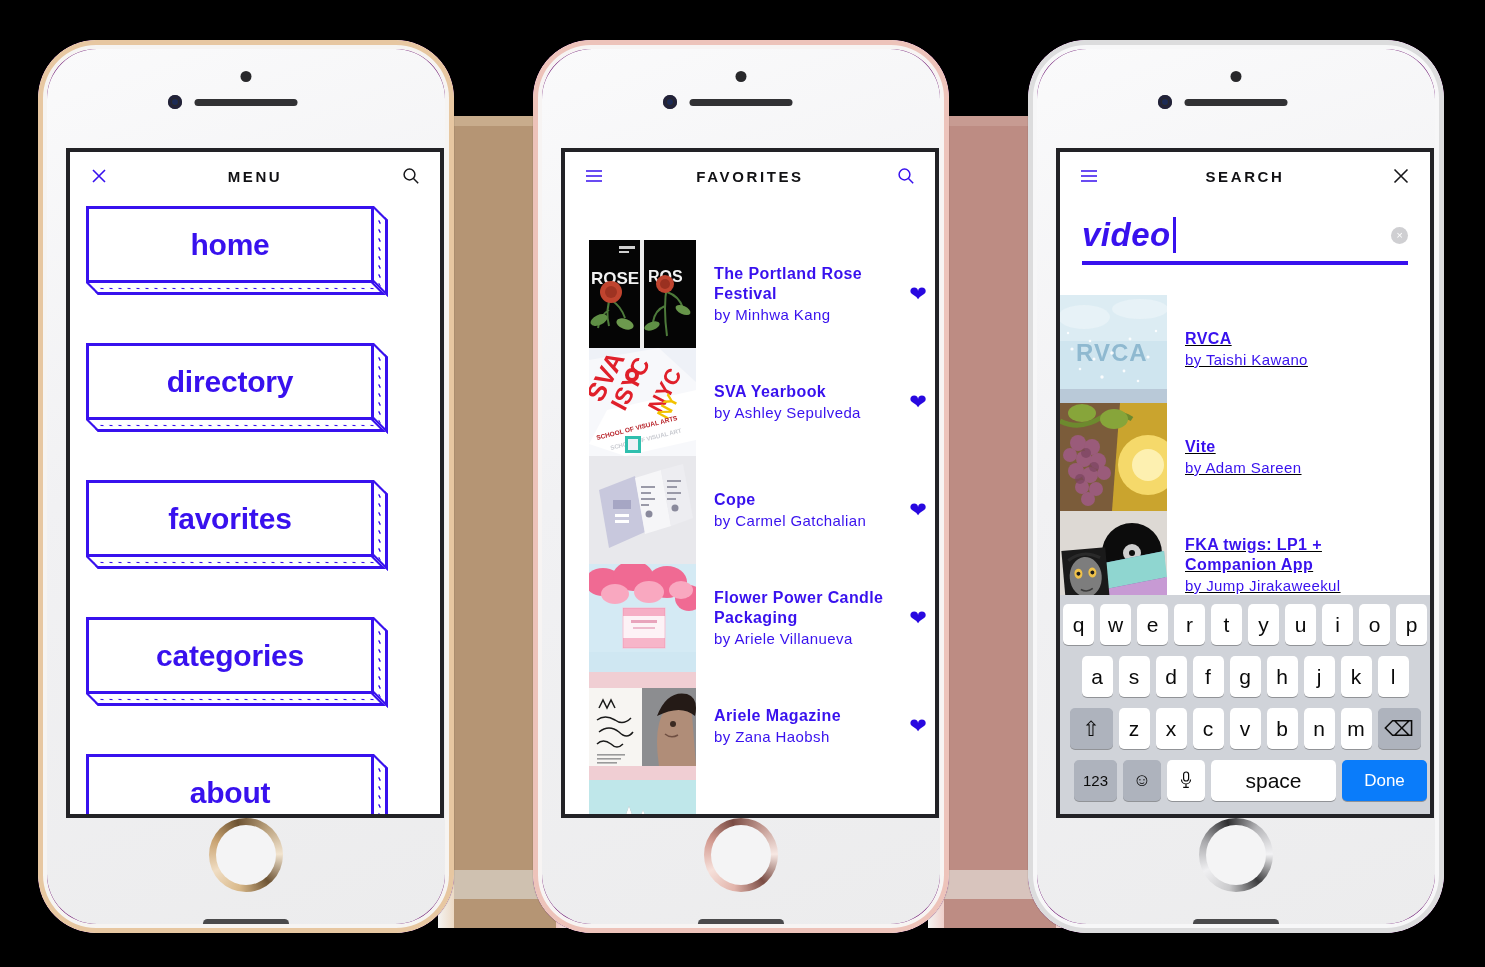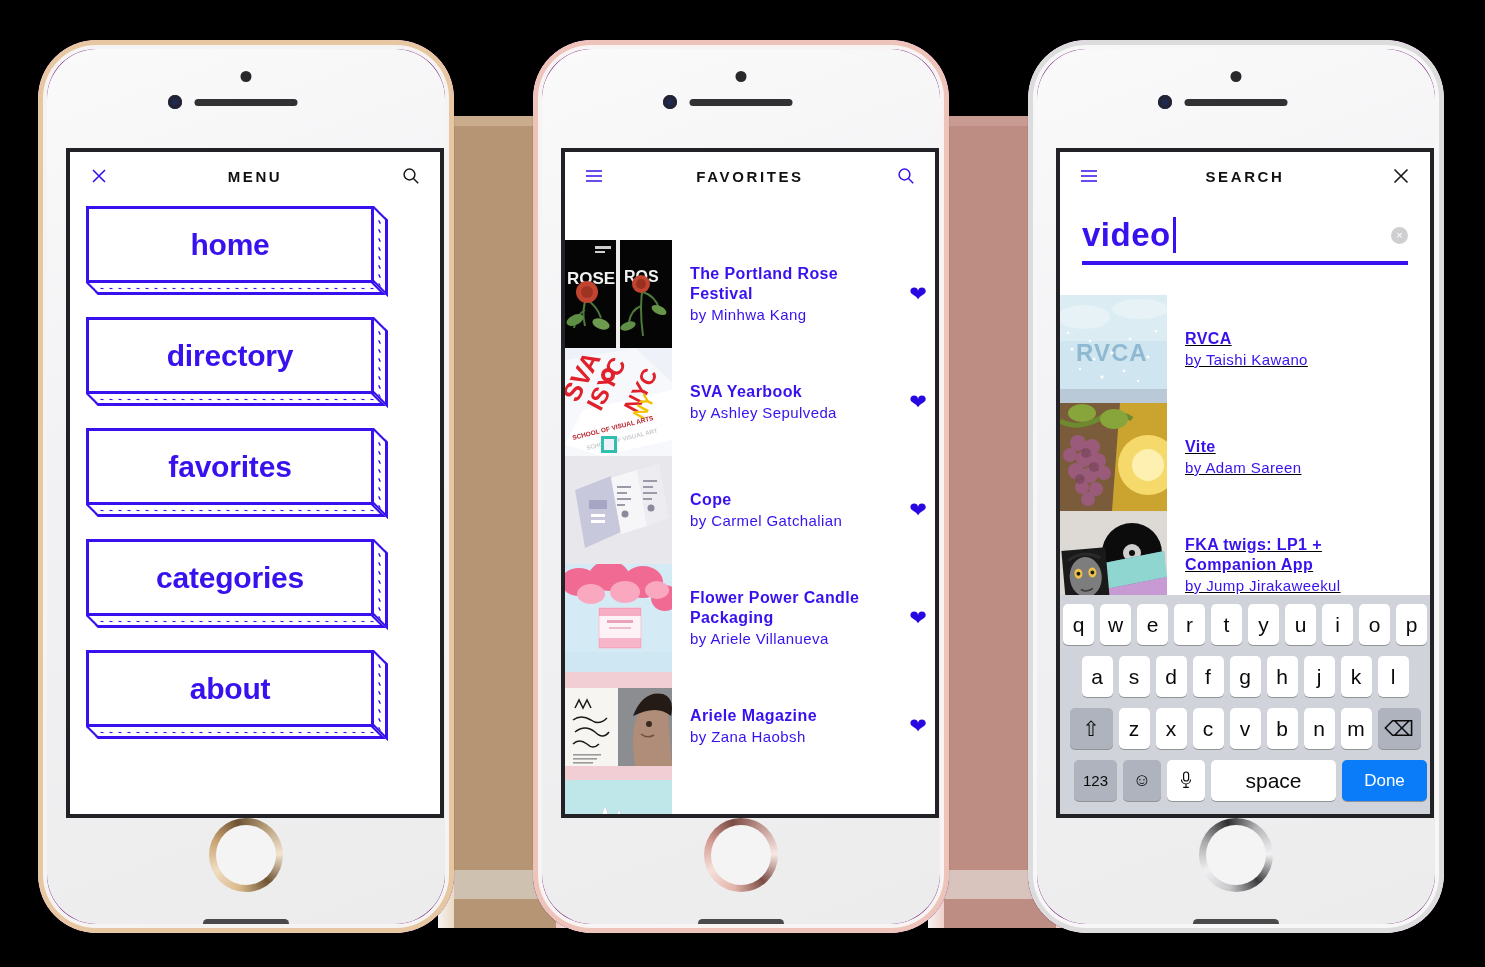--- a/index.html
+++ b/index.html
@@ -94,21 +94,21 @@
   .appbar .title {
     position:absolute; left:0; right:0; text-align:center;
     font-size:15px; font-weight:700; letter-spacing:2.6px; color:#111114;
   }
   .icon-btn { width:26px; height:26px; display:flex; align-items:center; justify-content:center; z-index:2; cursor:pointer; }
   .icon-btn.right { margin-left:auto; }
 
   
   .menu-list { padding:6px 16px 0 16px; }
   .menu-item {
-    position:relative; height:101px; margin-bottom:10px; cursor:pointer;
+    position:relative; height:101px; margin-bottom:36px; cursor:pointer;
   }
   .menu-face {
     position:absolute; left:0; top:0; width:288px; height:77px;
     border:3px solid #3811ee; background:#fff; z-index:3;
     display:flex; align-items:center; justify-content:center;
   }
   .menu-face span {
     font-size:30px; font-weight:700; color:#3811ee; letter-spacing:-0.2px;
   }
   
@@ -139,21 +139,21 @@
   
   .fav-list { }
   .fav-row { display:flex; align-items:center; cursor:pointer; }
   .thumb { width:107px; flex:0 0 107px; height:108px; position:relative; overflow:hidden; background:#eee; }
   .fav-text { flex:1; padding:0 6px 0 18px; }
   .fav-title { font-size:16px; font-weight:700; color:#3811ee; line-height:1.28; letter-spacing:.4px; }
   .fav-author { font-size:15px; font-weight:400; color:#3811ee; line-height:1.28; letter-spacing:.4px; }
   .heart { width:34px; flex:0 0 34px; color:#2808e0; font-size:21px; text-align:center; cursor:pointer; }
 
   
-  .search-wrap { padding:16px 22px 0 22px; }
+  .search-wrap { padding:16px 22px 0 22px;font-style:italic; }
   .search-field { position:relative; border-bottom:4px solid #3811ee; padding-bottom:7px; display:flex; align-items:center; }
   .search-value { font-size:33px; font-weight:700; color:#3811ee; letter-spacing:.5px; }
   .caret { display:inline-block; width:3px; height:36px; background:#3811ee; margin-left:2px; vertical-align:-7px; }
   .clear-btn {
     margin-left:auto; width:17px; height:17px; border-radius:50%; background:#cfcfd2;
     color:#fff; font-size:11px; line-height:17px; text-align:center; cursor:pointer;
     font-family:"Liberation Sans", sans-serif;
   }
   .results { margin-top:30px;text-decoration:underline; }
 
@@ -281,21 +281,21 @@
             </div>
             <div class="title">FAVORITES</div>
             <div class="icon-btn right">
               <svg width="18" height="18" viewBox="0 0 18 18">
                   <circle cx="7.5" cy="7.5" r="5.4" stroke="#3811ee" stroke-width="1.5" fill="none"></circle>
                   <path d="M11.5 11.5 L16.2 16.2" stroke="#3811ee" stroke-width="1.5"></path>
                 </svg>
             </div>
           </div>
 
-          <div class="fav-list" style="margin-top:40px;">
+          <div class="fav-list" style="margin-top:40px;margin-left:24px;">
 
             <div class="fav-row">
               <div class="thumb">
                 <svg width="107" height="108" viewBox="0 0 107 108">
                   <rect width="51" height="108" fill="#050505"></rect>
                     <rect x="55" width="52" height="108" fill="#050505"></rect>
                   <text x="2" y="44" font-size="17" font-weight="700" fill="#f2f2f2" font-family="Liberation Sans, sans-serif">ROSE</text>
                   <text x="59" y="42" font-size="16" font-weight="700" fill="#f2f2f2" font-family="Liberation Sans, sans-serif">ROS</text>
                   <path d="M22 56 q-6 14 -2 30 M22 60 q10 6 14 18 M20 70 q-9 5 -11 18" stroke="#4d7a3a" stroke-width="2" fill="none"></path>
                   <circle cx="22" cy="52" r="11" fill="#c0442f"></circle>

